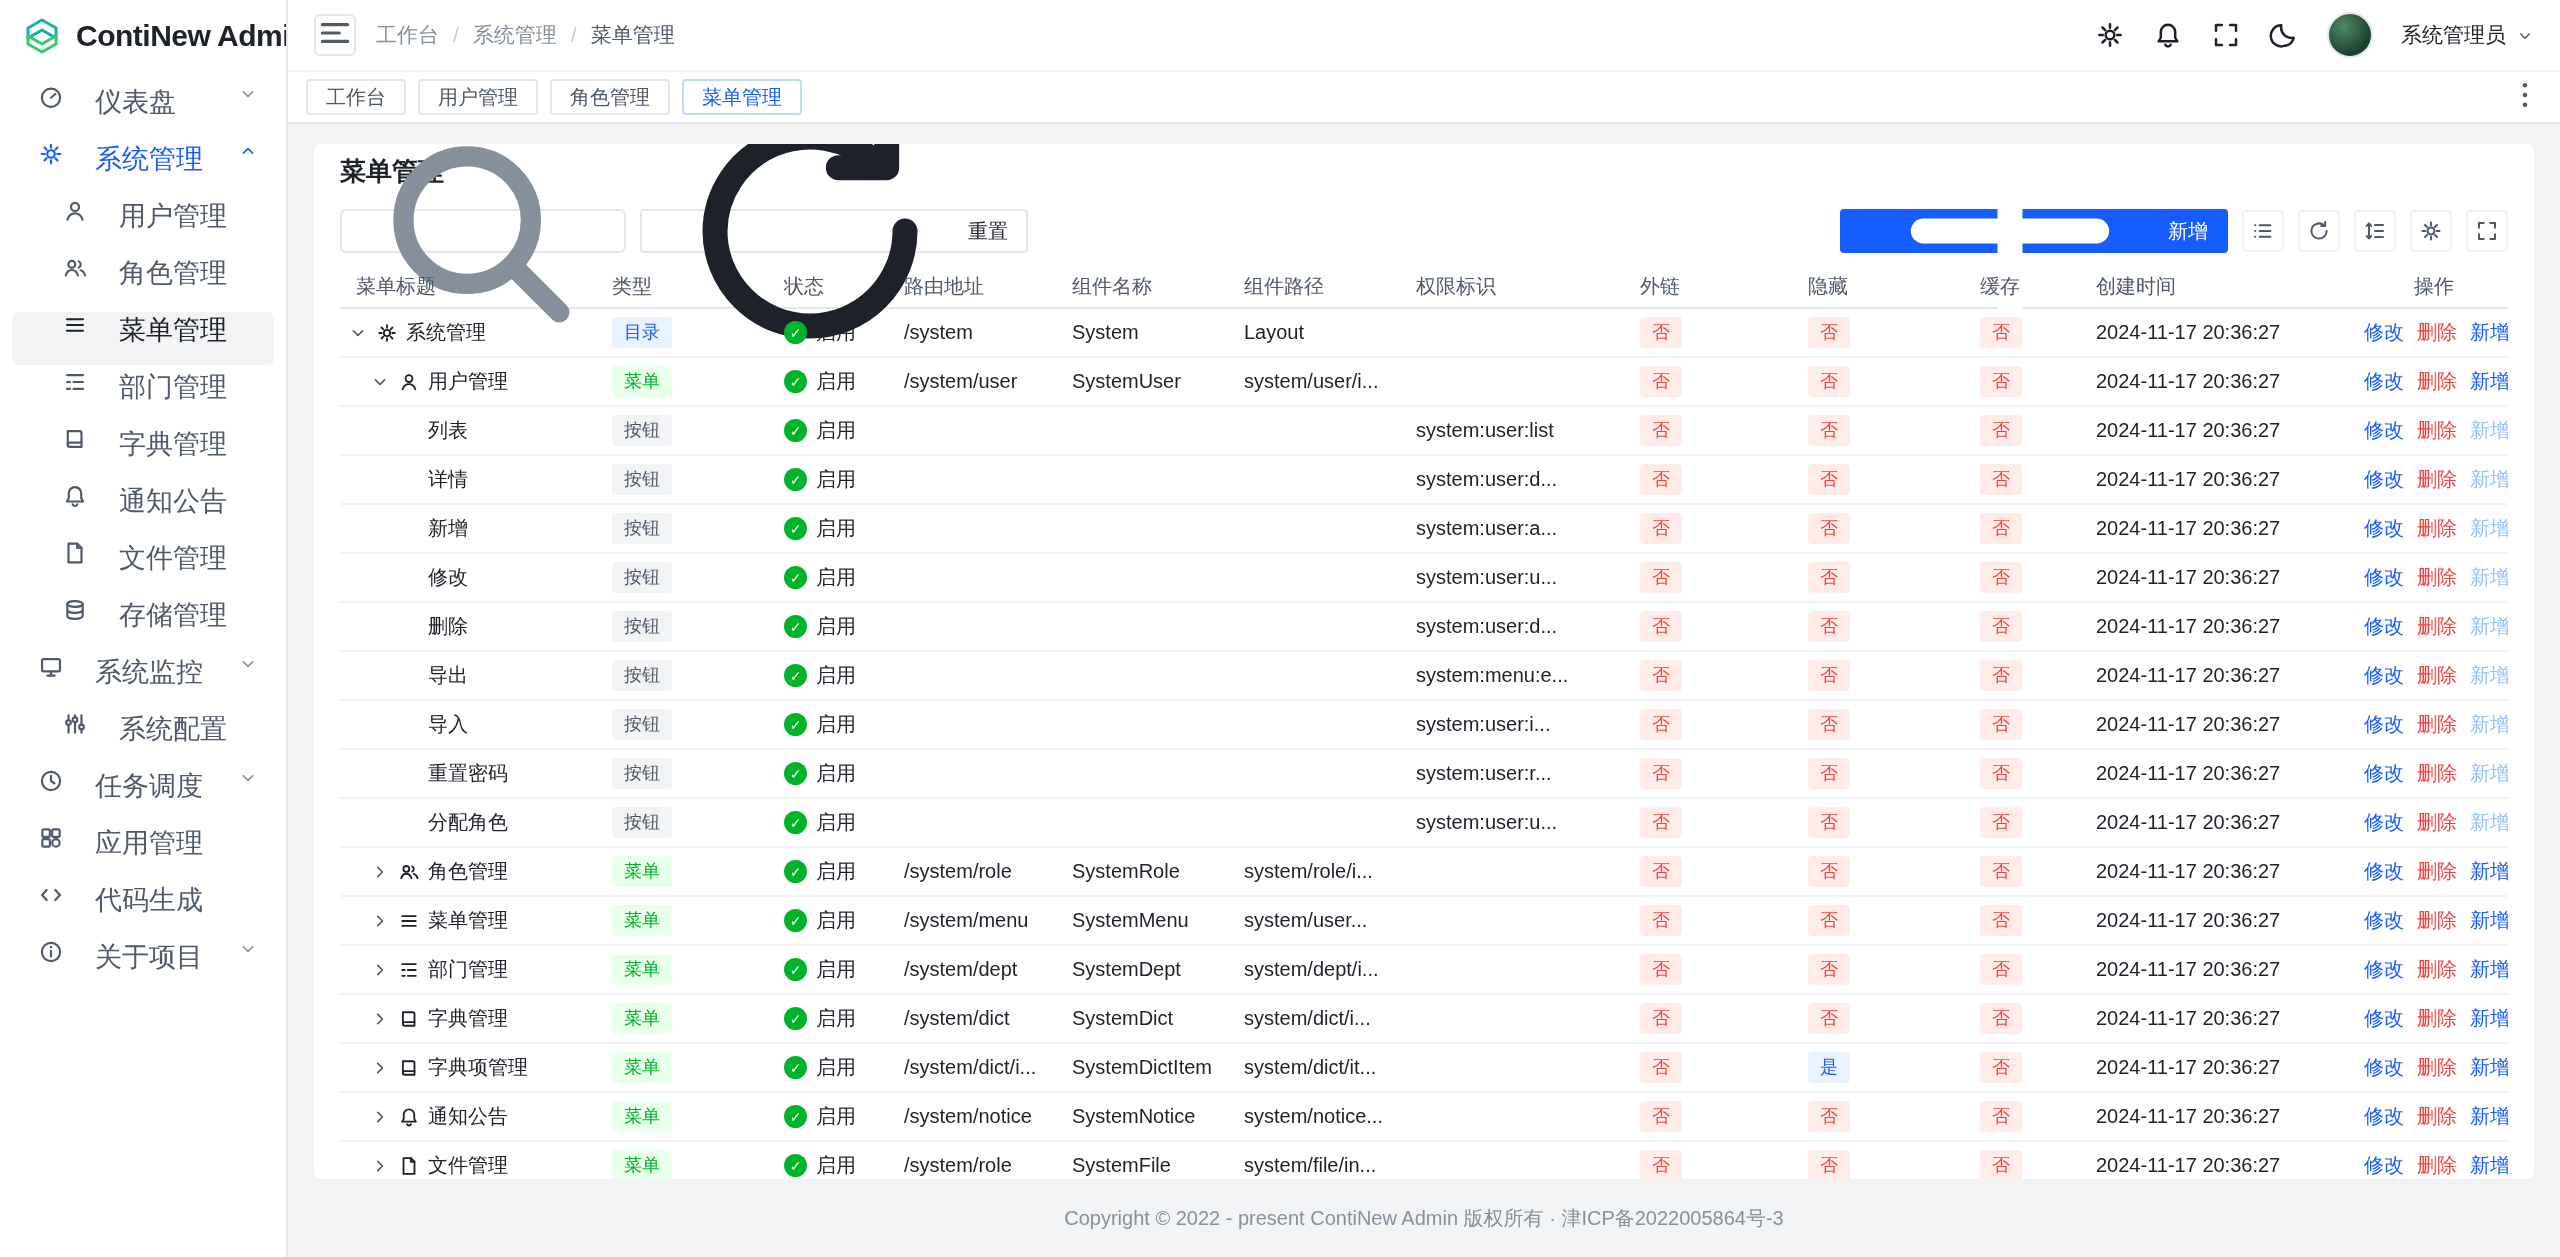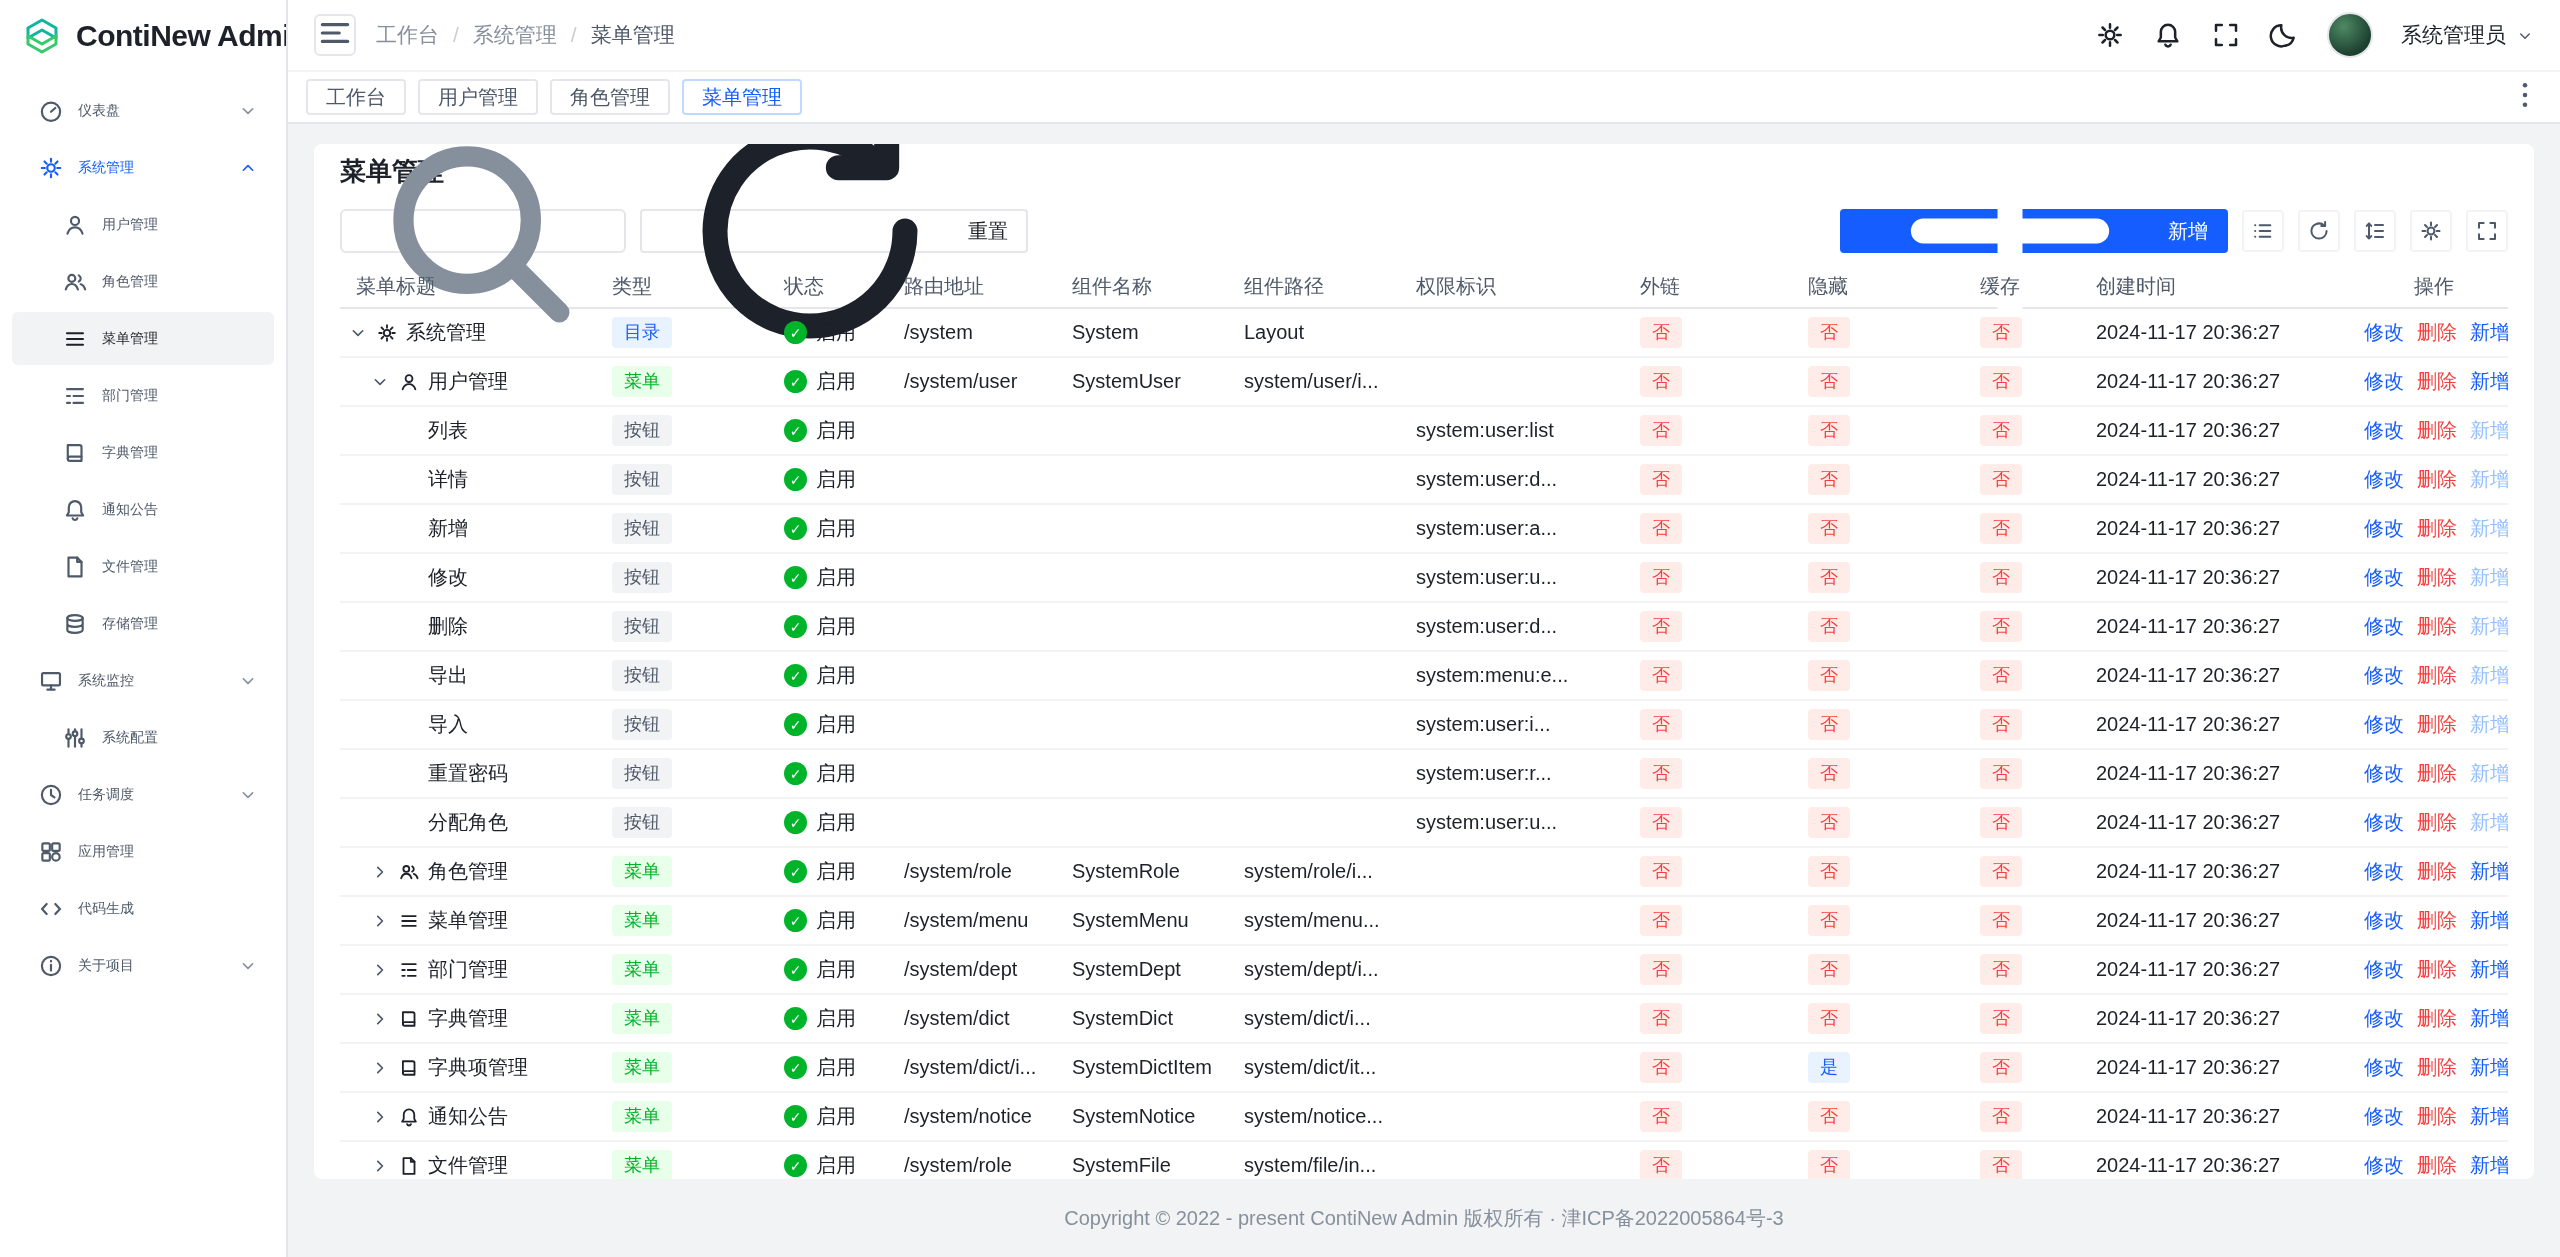--- a/index.html
+++ b/index.html
@@ -6,21 +6,21 @@
   html,body{width:2560px;height:1257px;overflow:hidden}
   body{font-family:"Liberation Sans","DejaVu Sans",sans-serif;background:#f2f3f5;color:#1d2129;font-size:21px}
   .layout{display:flex;height:100%}
 
   
   .sidebar{width:288px;background:#fff;border-right:2px solid #e5e6eb;flex-shrink:0;overflow:hidden}
   .logo-row{height:72px;display:flex;align-items:center;gap:14px;padding:0 22px}
   .logo-mark{width:40px;height:40px;flex-shrink:0}
   .logo-text{font-size:30px;font-weight:bold;color:#1d2129;white-space:nowrap;letter-spacing:-.5px}
   .menu{padding:8px 0}
-  .menu-item{height:53px;display:flex;align-items:center;gap:14px;padding:0 16px 0 26px;margin:4px 12px;border-radius:6px;color:#4e5969;font-size:14px;cursor:pointer;white-space:nowrap}
+  .menu-item{height:53px;display:flex;gap:31px;padding:0 16px 0 26px;margin:4px 12px;border-radius:6px;color:#4e5969;font-size:27px;cursor:pointer;white-space:nowrap}
   .menu-item.level1{padding-left:50px}
   .menu-item.active-parent{color:#165dff}
   .menu-item.active-parent .mi-chevron{color:#165dff}
   .menu-item.selected{background:#f2f3f5;color:#1d2129}
   .mi-icon{width:26px;height:26px;display:flex;flex-shrink:0}
   .mi-icon svg{width:26px;height:26px}
   .mi-label{flex:1}
   .mi-chevron{width:20px;height:20px;color:#86909c;display:flex}
   .mi-chevron svg{width:20px;height:20px}
 
@@ -762,21 +762,21 @@
                   </span>
                   <span class="row-title">菜单管理</span>
                 </div>
                 <div class="cell"><span class="badge t-menu">菜单</span></div>
                 <div class="cell status">
                   <span class="status-dot">✓</span>
                   <span>启用</span>
                 </div>
                 <div class="cell">/system/menu</div>
                 <div class="cell">SystemMenu</div>
-                <div class="cell">system/menu...</div>
+                <div class="cell">system/user...</div>
                 <div class="cell"></div>
                 <div class="cell"><span class="badge b-no">否</span></div>
                 <div class="cell"><span class="badge b-no">否</span></div>
                 <div class="cell"><span class="badge b-no">否</span></div>
                 <div class="cell">2024-11-17 20:36:27</div>
                 <div class="cell ops">
                   <a class="op op-edit">修改</a>
                   <a class="op op-del">删除</a>
                   <a class="op op-add">新增</a>
                 </div>

